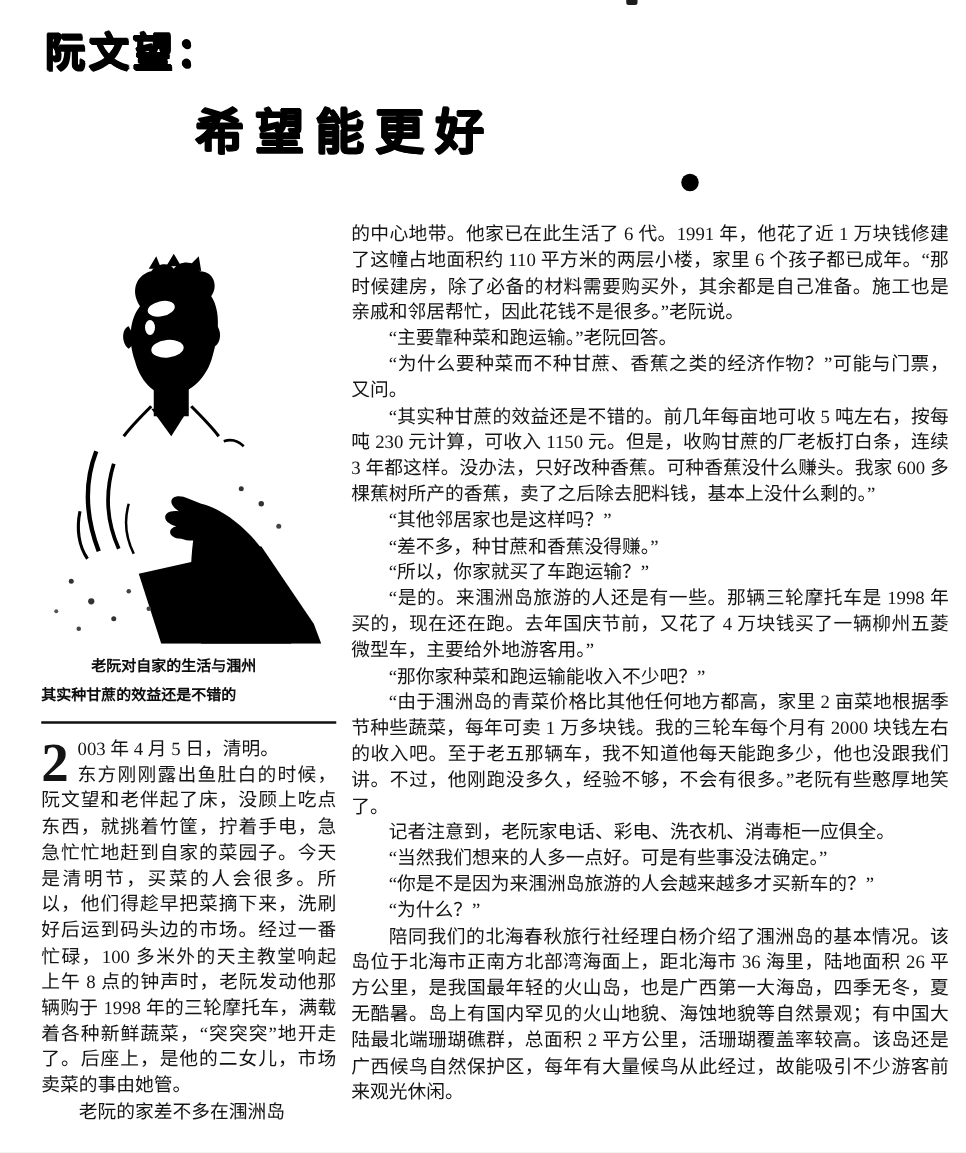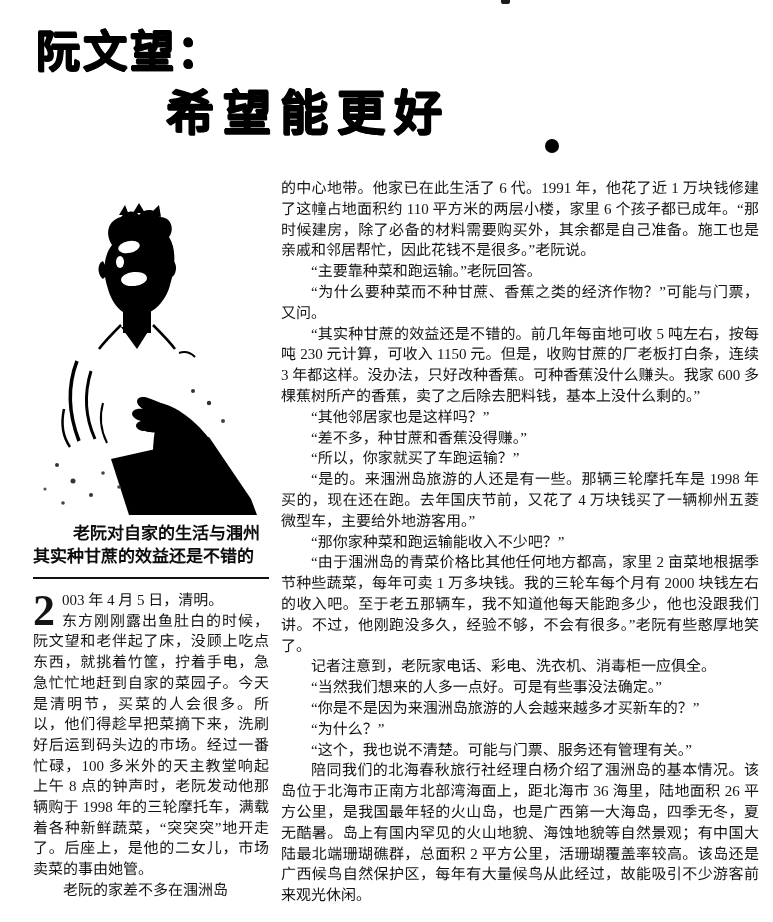--- a/index.html
+++ b/index.html
@@ -7,35 +7,35 @@
     position:relative; width:773px; height:922px; margin:0 auto;
     background:#ffffff; color:#141414; overflow:hidden;
     font-family:"Liberation Serif", serif;
   }
   
   .title-l1, .title-l2 {
     position:absolute; margin:0; color:#000;
     font-family:"DejaVu Sans", sans-serif; font-weight:900;
     text-shadow:0.7px 0 #000, -0.7px 0 #000, 0 0.7px #000, 0 -0.7px #000, 1px 1px #000;
   }
-  .title-l1 { left:36px; top:16px; font-size:44px; letter-spacing:3px; }
-  .title-l2 { left:166px; top:74px; font-size:48px; letter-spacing:9px; }
+  .title-l1 { left:36px; top:16px; font-size:32px; letter-spacing:3px; }
+  .title-l2 { left:156px; top:74px; font-size:39px; letter-spacing:9px; }
   .dot {
     position:absolute; left:545px; top:139px; width:14px; height:14px;
     background:#000; border-radius:50%;
   }
   .tick { position:absolute; left:501px; top:0; width:9px; height:4px; background:#1c1c1c; border-radius:0 0 2px 2px; }
 
   
   .left-col { position:absolute; left:33px; top:203px; width:236px; }
   figure { margin:0; }
   .photo-svg { display:block; width:236px; height:312px; background:#fff; }
   figcaption {
     margin-top:7px; font-family:"DejaVu Sans", sans-serif;
-    font-weight:bold; font-size:17px; line-height:23px; color:#0d0d0d;
+    font-weight:bold; font-size:12px; line-height:23px; color:#0d0d0d;
   }
   .cap-l1 { padding-left:40px; }
   .rule { border:none; border-top:2px solid #111; margin:9px 0 11px 0; }
   .body-text { font-size:15px; line-height:20.7px; text-align:justify; color:#141414; }
   .body-text p { margin:0; }
   .dropcap {
     float:left; font-size:44px; line-height:37px; font-weight:bold;
     padding:2px 7px 0 0; font-family:"Liberation Serif", serif;
   }
   p.indent { text-indent:2em; }
@@ -128,17 +128,16 @@
     <p>“其他邻居家也是这样吗？”</p>
     <p>“差不多，种甘蔗和香蕉没得赚。”</p>
     <p>“所以，你家就买了车跑运输？”</p>
     <p>“是的。来涠洲岛旅游的人还是有一些。那辆三轮摩托车是 1998 年买的，现在还在跑。去年国庆节前，又花了 4 万块钱买了一辆柳州五菱微型车，主要给外地游客用。”</p>
     <p>“那你家种菜和跑运输能收入不少吧？”</p>
     <p>“由于涠洲岛的青菜价格比其他任何地方都高，家里 2 亩菜地根据季节种些蔬菜，每年可卖 1 万多块钱。我的三轮车每个月有 2000 块钱左右的收入吧。至于老五那辆车，我不知道他每天能跑多少，他也没跟我们讲。不过，他刚跑没多久，经验不够，不会有很多。”老阮有些憨厚地笑了。</p>
     <p>记者注意到，老阮家电话、彩电、洗衣机、消毒柜一应俱全。</p>
     <p>“当然我们想来的人多一点好。可是有些事没法确定。”</p>
     <p>“你是不是因为来涠洲岛旅游的人会越来越多才买新车的？”</p>
     <p>“为什么？”</p>
-    <p>“这个，我也说不清楚。可能与门票、服务还有管理有关。”</p>
     <p>陪同我们的北海春秋旅行社经理白杨介绍了涠洲岛的基本情况。该岛位于北海市正南方北部湾海面上，距北海市 36 海里，陆地面积 26 平方公里，是我国最年轻的火山岛，也是广西第一大海岛，四季无冬，夏无酷暑。岛上有国内罕见的火山地貌、海蚀地貌等自然景观；有中国大陆最北端珊瑚礁群，总面积 2 平方公里，活珊瑚覆盖率较高。该岛还是广西候鸟自然保护区，每年有大量候鸟从此经过，故能吸引不少游客前来观光休闲。</p>
   </section>
 
 </div>
 
 </body></html>

